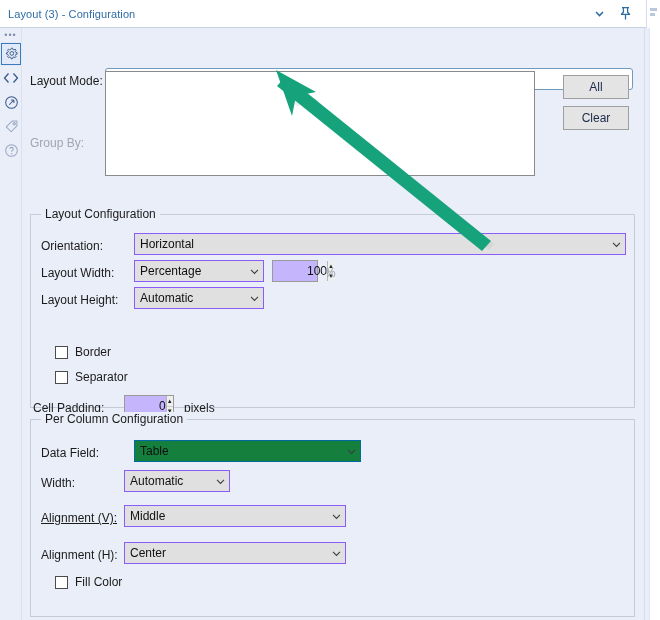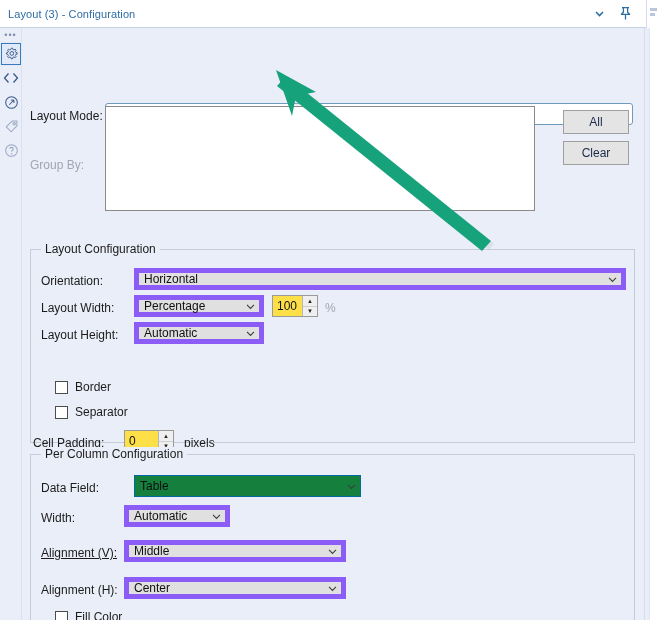--- a/index.html
+++ b/index.html
@@ -68,21 +68,20 @@
   }
   .rail-item.selected { outline: 1px solid #3a7bbf; outline-offset: -2px; background: #e3eaf7; }
   .rail-item.muted { color: #9aa8c2; }
   .rail-item svg { display: block; }
 
   
   .content {
     position: absolute; left: 22px; top: 28px;
     width: 622px; height: 456px;
     background: #eaeef8;
-    margin-top: 35px;
   }
   .right-gutter {
     position: absolute; left: 644px; top: 28px;
     width: 16px; height: 592px;
     background: #ffffff;
     border-left: 1px solid #d4dced;
   }
   .right-gutter .stripe {
     position: absolute; left: 0; top: 0; width: 5px; height: 592px;
     background: #eaeef8; border-right: 1px solid #dfe5f1;
@@ -103,32 +102,32 @@
     padding: 0 0 0 5px;
     font-size: 12px; color: #101010;
   }
   .combo .val { flex: 1; overflow: hidden; white-space: nowrap; }
   .combo .arrow {
     width: 18px; height: 100%;
     display: flex; align-items: center; justify-content: center;
     color: #3d3d3d;
   }
   .combo.white { background: #15803d; border: 1px solid #0369a1; }
-  .combo.flat { border: 5px solid #8b5cf6; }
+  .combo.flat { border: 1px solid #8b5cf6; }
   .combo.focusbox {
     background: #ffffff;
     border: 1px solid #6f9ac0;
     border-radius: 3px;
   }
 
   .spin {
     position: absolute; height: 22px;
-    background: #fde047; border: 1px solid #9a9a9a;
+    background: #c4b5fd; border: 1px solid #9a9a9a;
     display: flex; align-items: stretch;
-    font-size: 12px; color: #101010;
+    font-size: 12px; color: #101010; padding-left: 30px;
   }
   .spin .num { flex: 1; display: flex; align-items: center; padding-left: 4px; }
   .spin .btns {
     width: 15px; border-left: 1px solid #b7b7b7;
     background: #efefef;
     display: flex; flex-direction: column;
   }
   .spin .btns span {
     flex: 1; display: flex; align-items: center; justify-content: center;
     font-size: 6px; color: #222; line-height: 1;
@@ -259,21 +258,21 @@
 
     <div class="combo focusbox" style="left:83px;top:40px;width:528px;">
       <span class="val">All Records Combined</span>
       <span class="arrow">
         <svg width="11" height="11" viewBox="0 0 12 12">
             <path d="M2.2 4.3 L6 8.1 L9.8 4.3" fill="none" stroke="#5b7fa6" stroke-width="1.4"></path>
           </svg>
       </span>
     </div>
 
-    <div class="label disabled" style="position:absolute;left:8px;top:95px;">Group By:</div>
+    <div class="label disabled" style="position:absolute;left:8px;top:108px;">Group By:</div>
 
     <div class="listbox" style="left:83px;top:43px;width:430px;height:105px;" id="group-by-listbox"></div>
 
     <div class="btn" style="left:541px;top:47px;">
       <span>All</span>
     </div>
     <div class="btn" style="left:541px;top:78px;">
       <span>Clear</span>
     </div>
 

